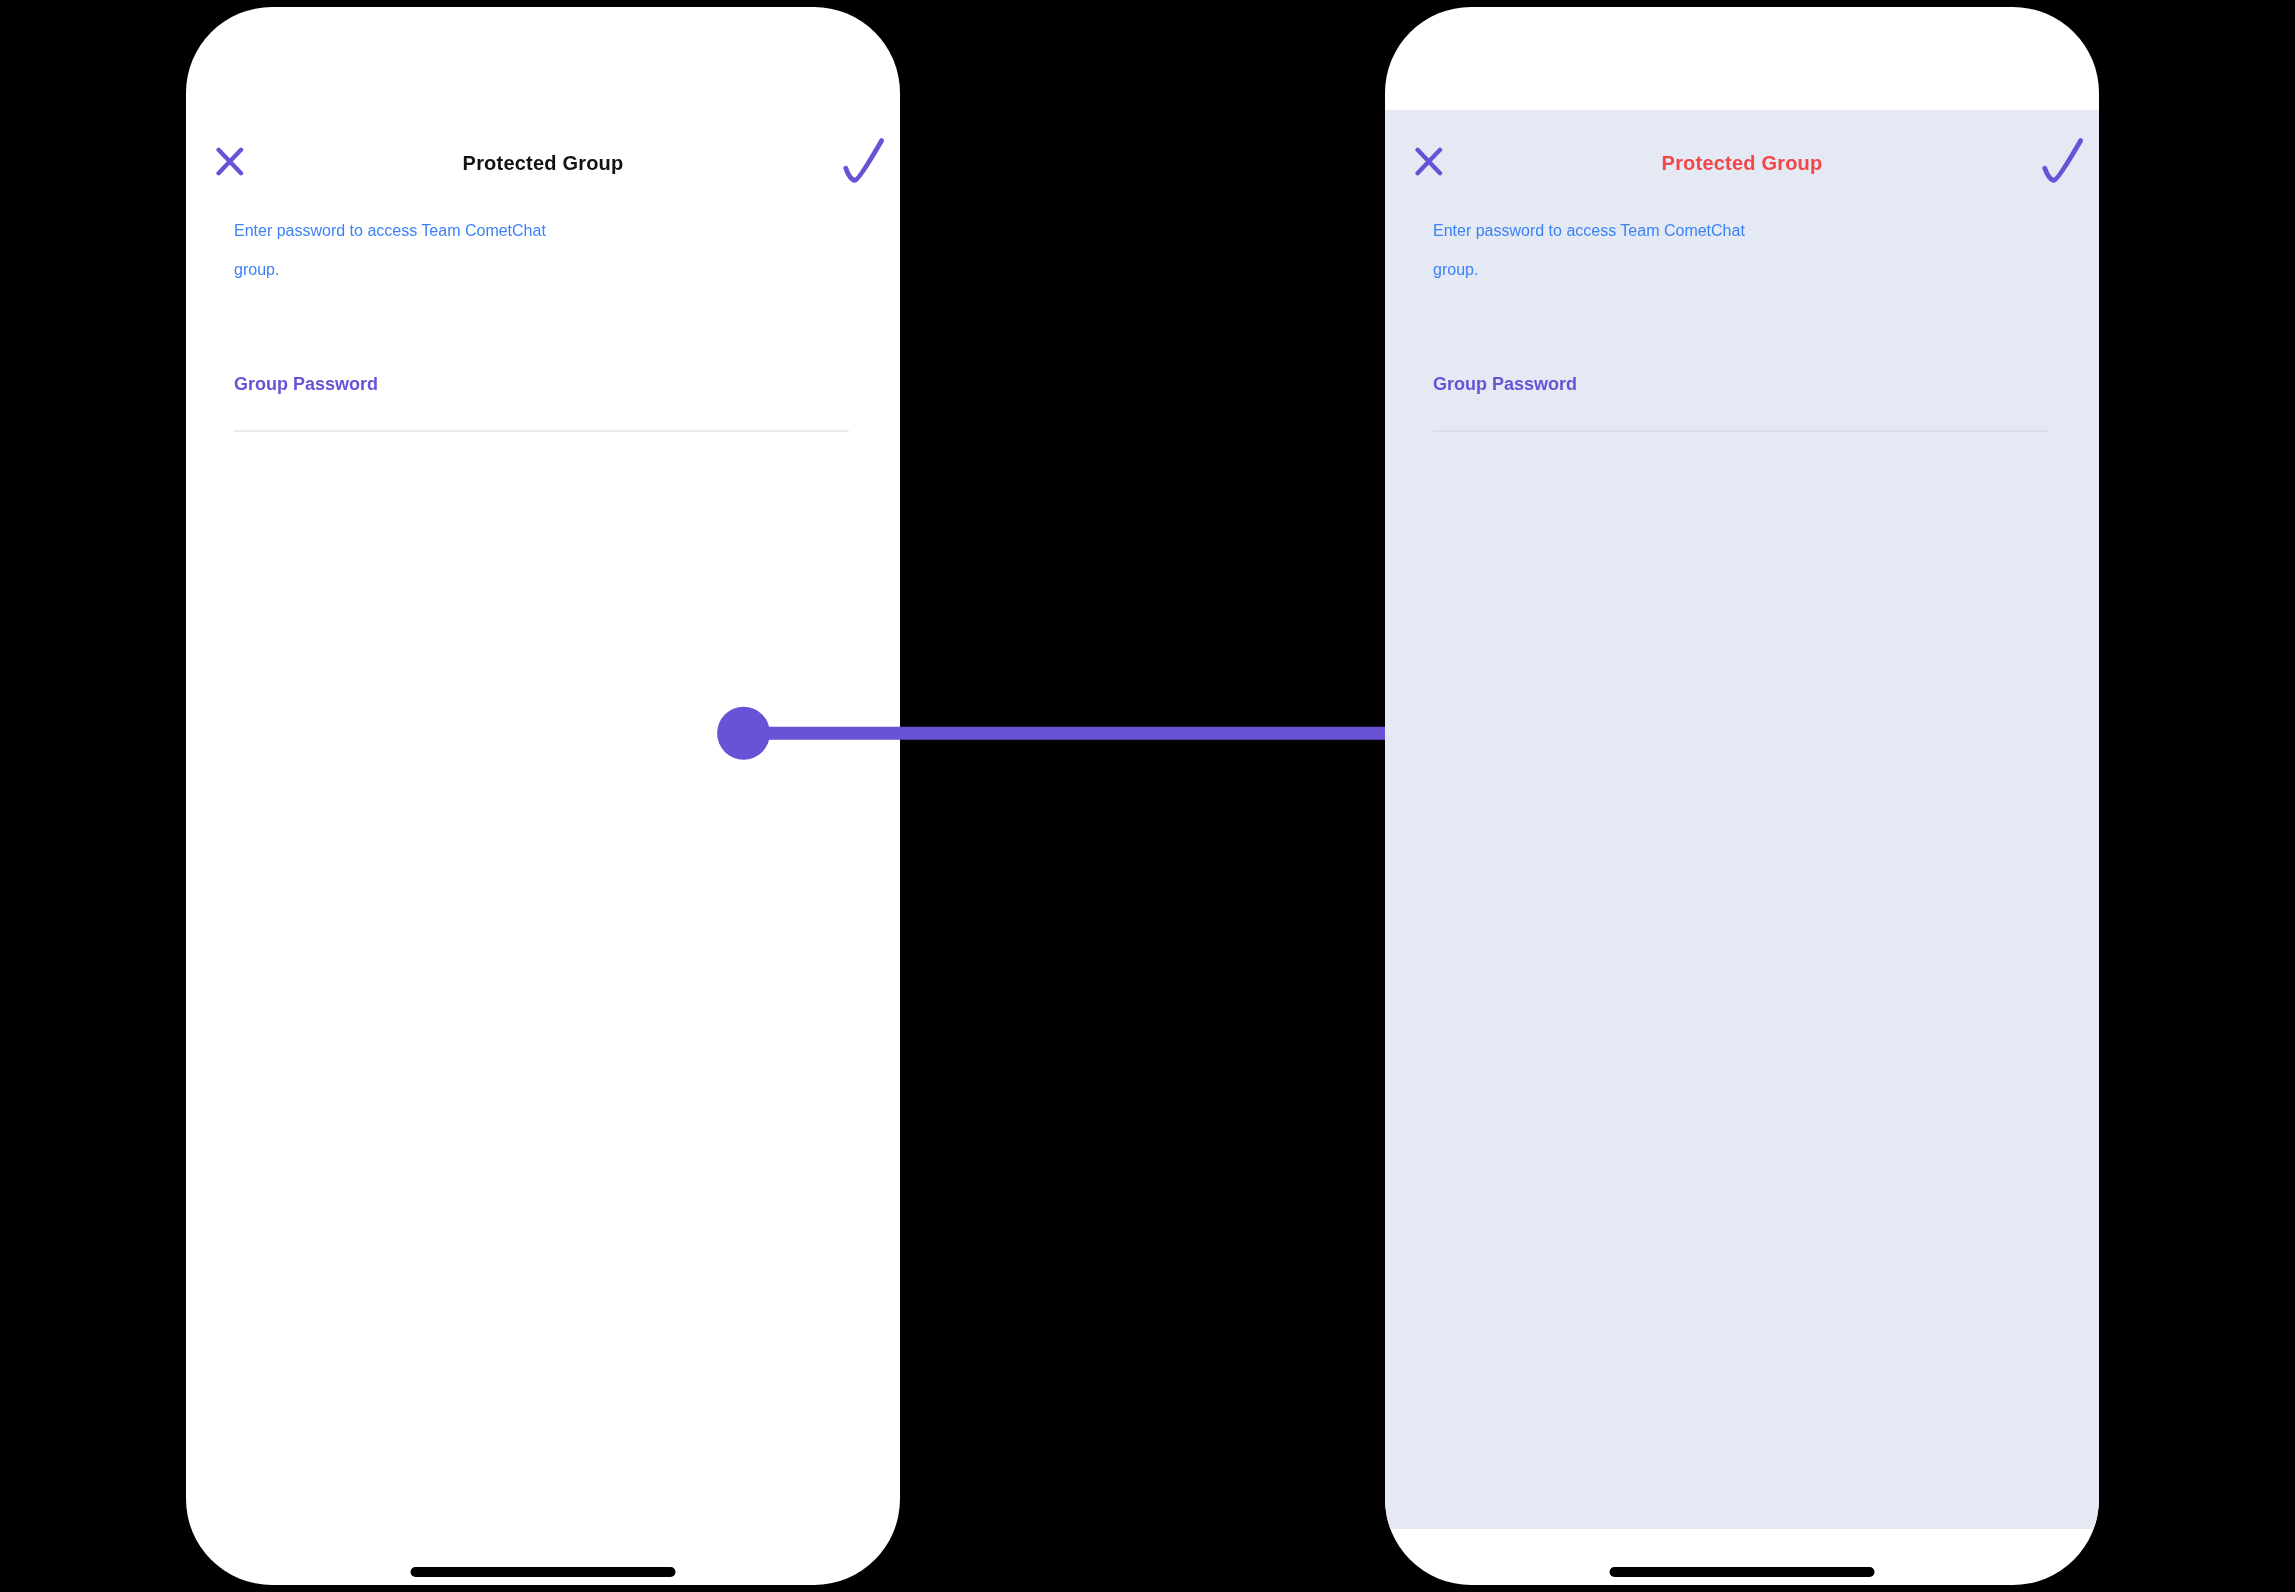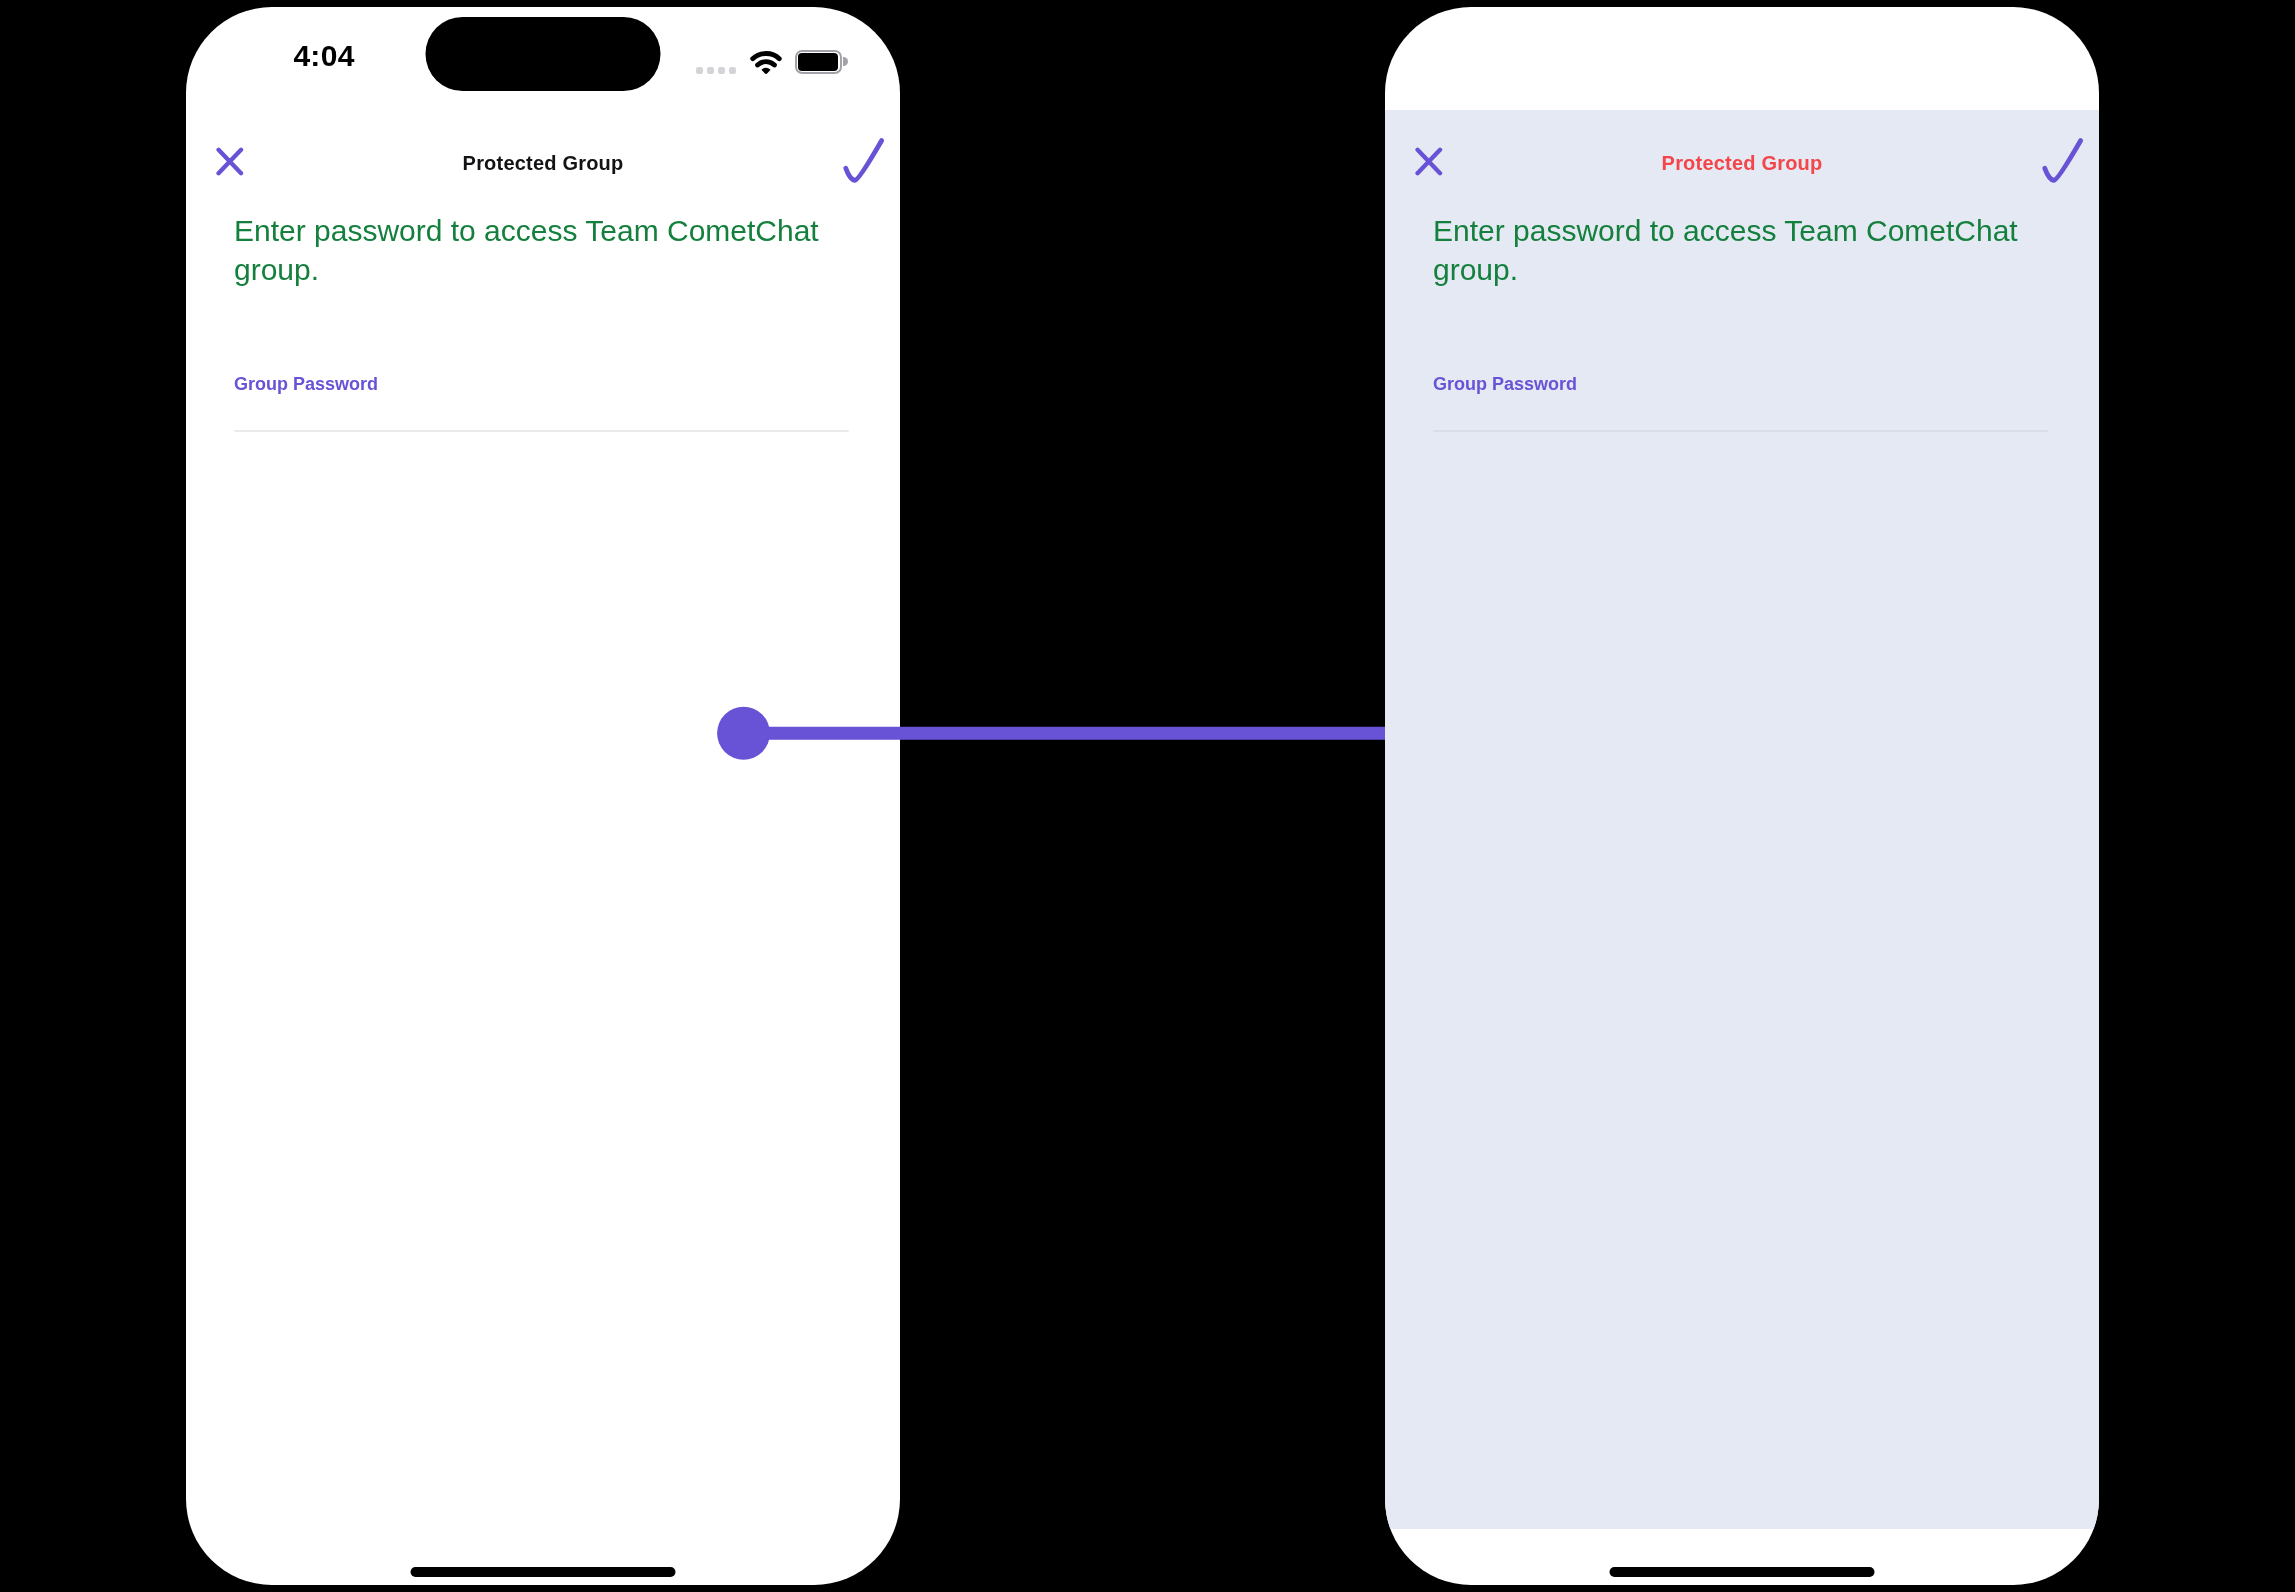--- a/index.html
+++ b/index.html
@@ -92,22 +92,22 @@
     position: absolute; right: 15px; top: 130px;
     width: 43px; height: 48px;
     color: var(--accent-purple, #6852D6);
     cursor: pointer;
   }
 
   
   .subtitle {
     position: absolute; left: 48px; right: 48px; top: 204px;
     margin: 0;
-    font-size: 30px; line-height: 39px; font-weight: 400;
-    color: #15803d;
+    font-size: 16px; line-height: 39px; font-weight: 400;
+    color: #3b82f6;
   }
   .subtitle span { display: block; }
 
   .field { position: absolute; left: 48px; right: 51px; top: 362px; cursor: text; }
   .field-label {
     font-size: 18px; line-height: 31px; font-weight: 700;
     color: var(--accent-purple, #6852D6);
   }
   .field-rule { margin-top: 30px; height: 2px; background: #EAEAEA; border-radius: 1px; }
   .phone.right .field-rule { background: #D8DDE9; }
@@ -130,43 +130,20 @@
   .statusbar, .navbar, .subtitle, .field, .home-indicator { z-index: 2; }
   .panel-bg { z-index: 1; }
 </style>
 </head>
 <body>
 
 <div class="canvas">
 
   <section class="phone left">
 
-    <div class="statusbar">
-      <span class="time">4:04</span>
-      <div class="island"></div>
-      <div class="status-icons">
-        <div class="cell-dots">
-            <i></i>
-            <i></i>
-            <i></i>
-            <i></i>
-          </div>
-        <svg class="wifi" viewBox="0 0 62 46">
-          <path d="M5 15 C19 1.5, 43 1.5, 57 15" fill="none" stroke="currentColor" stroke-width="9.5" stroke-linecap="round"></path>
-          <path d="M14.5 27.5 C24 18.5, 38 18.5, 47.5 27.5" fill="none" stroke="currentColor" stroke-width="9.5" stroke-linecap="round"></path>
-          <path d="M22 36.5 Q31 29.5 40 36.5 L33.6 43.6 Q31 46 28.4 43.6 Z" fill="currentColor"></path>
-        </svg>
-        <div class="battery">
-          <div class="battery-body">
-              <div class="battery-level"></div>
-            </div>
-          <div class="battery-nub"></div>
-        </div>
-      </div>
-    </div>
 
     <header class="navbar">
       <svg class="close-icon" viewBox="0 0 54 56">
         <path d="M5 5 L49 51 M49 5 L5 51" fill="none" stroke="currentColor" stroke-width="8.5" stroke-linecap="round"></path>
       </svg>
       <h1 class="navtitle">Protected Group</h1>
       <svg class="confirm-icon" viewBox="0 0 84 95">
         <path d="M7 62 Q15 84 25 86 Q33 85 78 7" fill="none" stroke="currentColor" stroke-width="9.5" stroke-linecap="round" stroke-linejoin="round"></path>
       </svg>
     </header>

